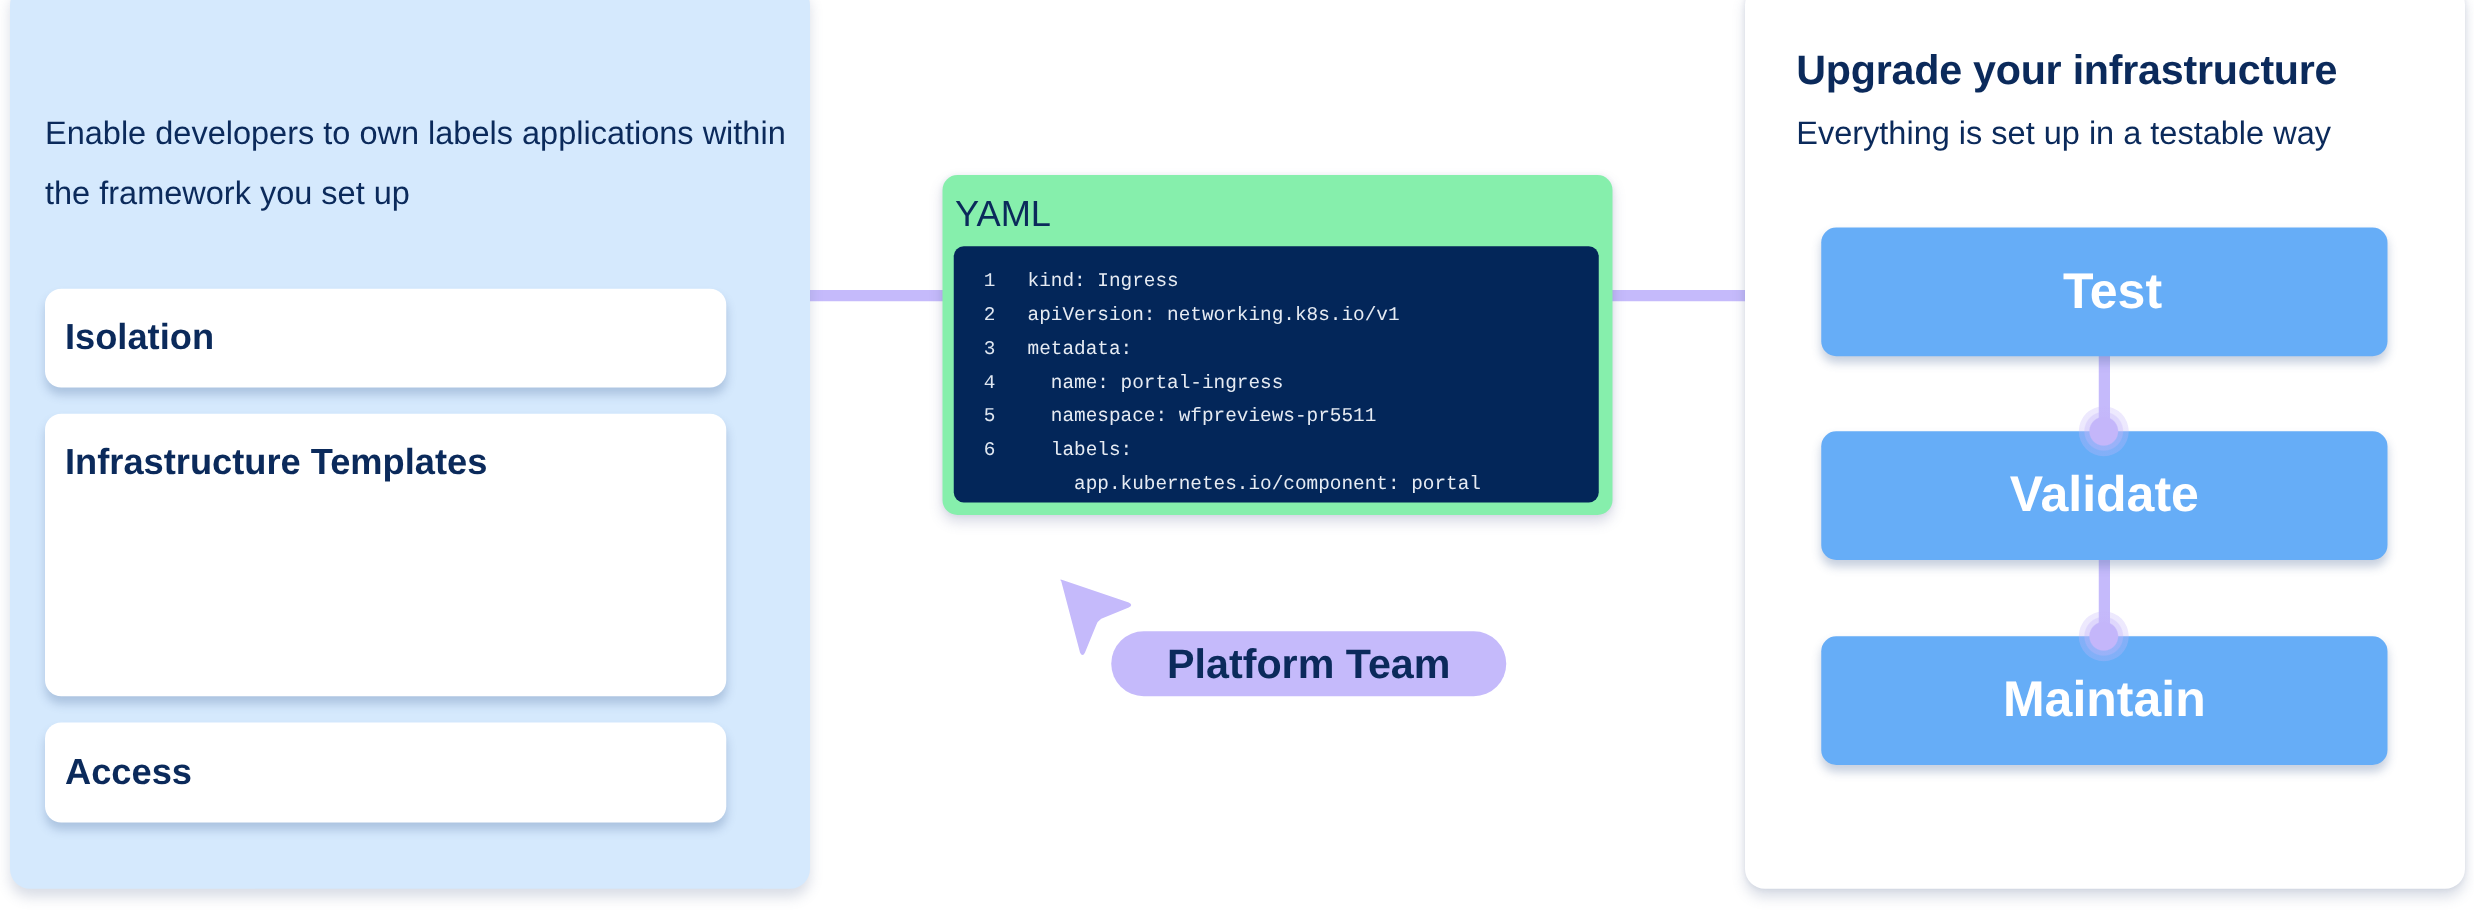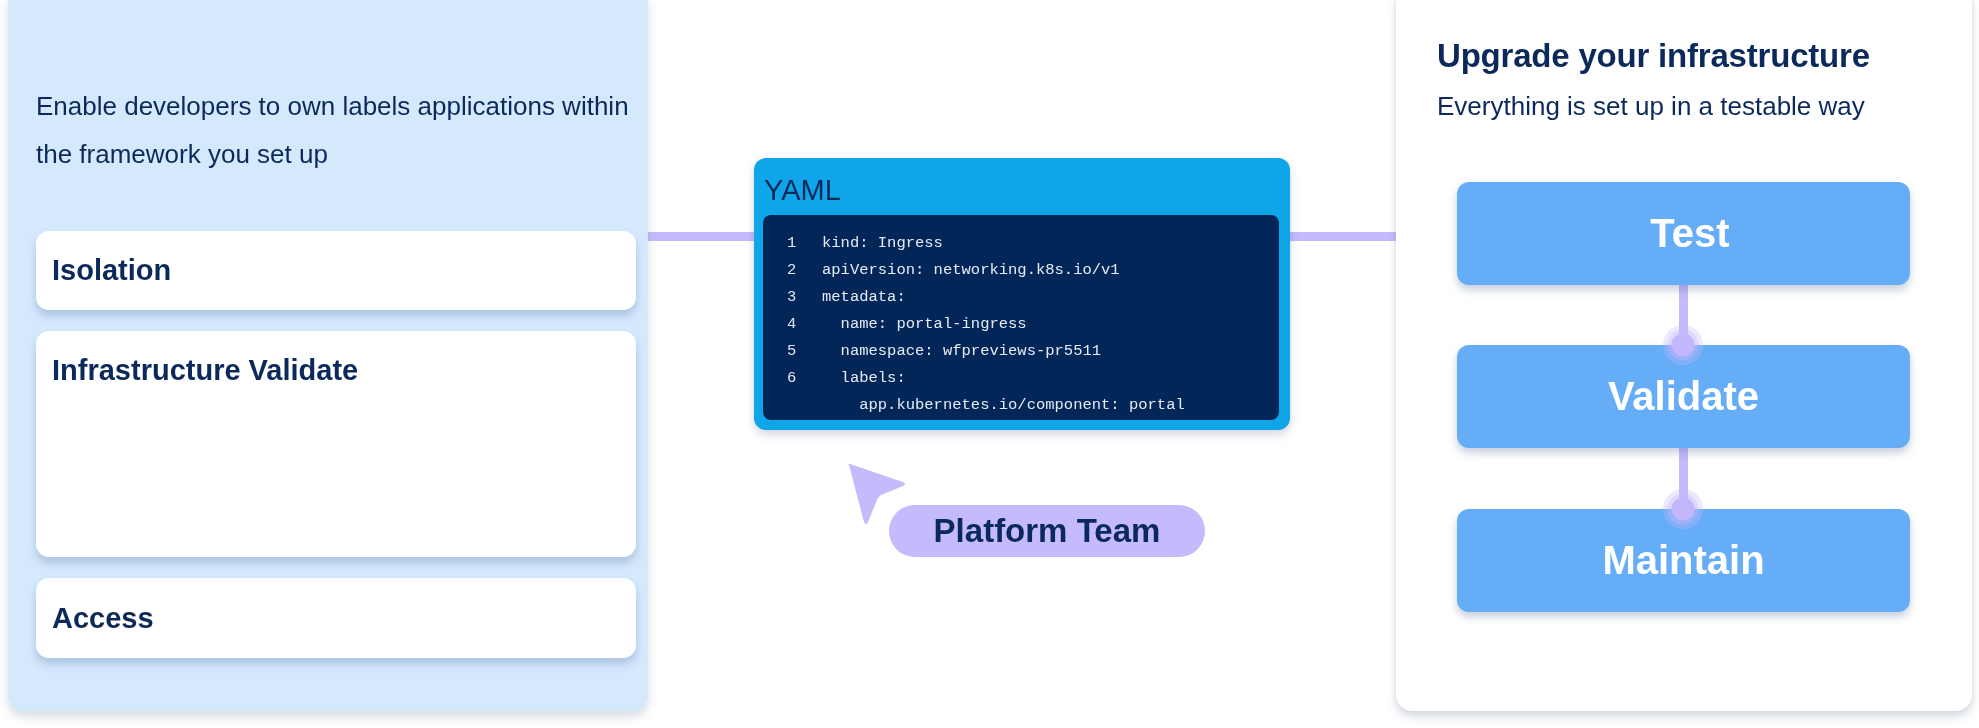--- a/index.html
+++ b/index.html
@@ -27,21 +27,21 @@
       position: absolute; font-size: 33px; font-weight: 700; letter-spacing: -0.2px;
       line-height: 40px; white-space: nowrap;
     }
     .left-panel .panel-title { left: 28px; top: 48px; }
     .panel-sub {
       position: absolute; font-size: 26px; line-height: 48px; font-weight: 400;
     }
     .left-panel .panel-sub { left: 28px; top: 94px; width: 600px; }
 
     .card {
-      position: absolute; left: 28px; width: 600px; background: #ffffff;
+      position: absolute; left: 28px; width: 545px; background: #ffffff;
       border-radius: 13px; box-shadow: 0 6px 8px rgba(70,100,150,0.28);
     }
     .card-title {
       position: absolute; left: 16px; font-size: 29px; font-weight: 700; line-height: 34px;
       white-space: nowrap;
     }
     .card.isolation { top: 243px; height: 79px; }
     .card.isolation .card-title { top: 22px; }
     .card.infra { top: 343px; height: 226px; }
     .card.infra .card-title { top: 22px; }
@@ -52,22 +52,22 @@
       position: relative; font-size: 19px; line-height: 37px; padding-left: 17px;
       color: #163766; white-space: nowrap;
     }
     .card li .bullet {
       position: absolute; left: 0; top: 16px; width: 6px; height: 6px;
       border-radius: 50%; background: #0b2a5b;
     }
 
     
     .yaml-card {
-      position: absolute; left: 754px; top: 158px; width: 536px; height: 272px;
-      background: #0ea5e9; border-radius: 12px;
+      position: absolute; left: 754px; top: 140px; width: 536px; height: 272px;
+      background: #86efac; border-radius: 12px;
       box-shadow: 0 5px 10px rgba(80,90,140,0.22), 0 0 4px rgba(80,90,140,0.08);
     }
     .yaml-label {
       position: absolute; left: 10px; top: 15px; font-size: 29px; font-weight: 400;
       line-height: 34px;
     }
     .code-block {
       position: absolute; left: 9px; top: 57px; width: 516px; height: 205px;
       background: #032659; border-radius: 8px; overflow: hidden;
     }
@@ -130,21 +130,21 @@
   <div class="h-connector right"></div>
 
   <div class="left-panel">
     <div class="panel-sub">Enable developers to own labels applications within the framework you set up</div>
 
     <div class="card isolation">
       <div class="card-title">Isolation</div>
     </div>
 
     <div class="card infra">
-      <div class="card-title">Infrastructure Validate</div>
+      <div class="card-title">Infrastructure Templates</div>
     </div>
 
     <div class="card access">
       <div class="card-title">Access</div>
     </div>
   </div>
 
   <div class="yaml-card">
     <div class="yaml-label">YAML</div>
     <div class="code-block">

